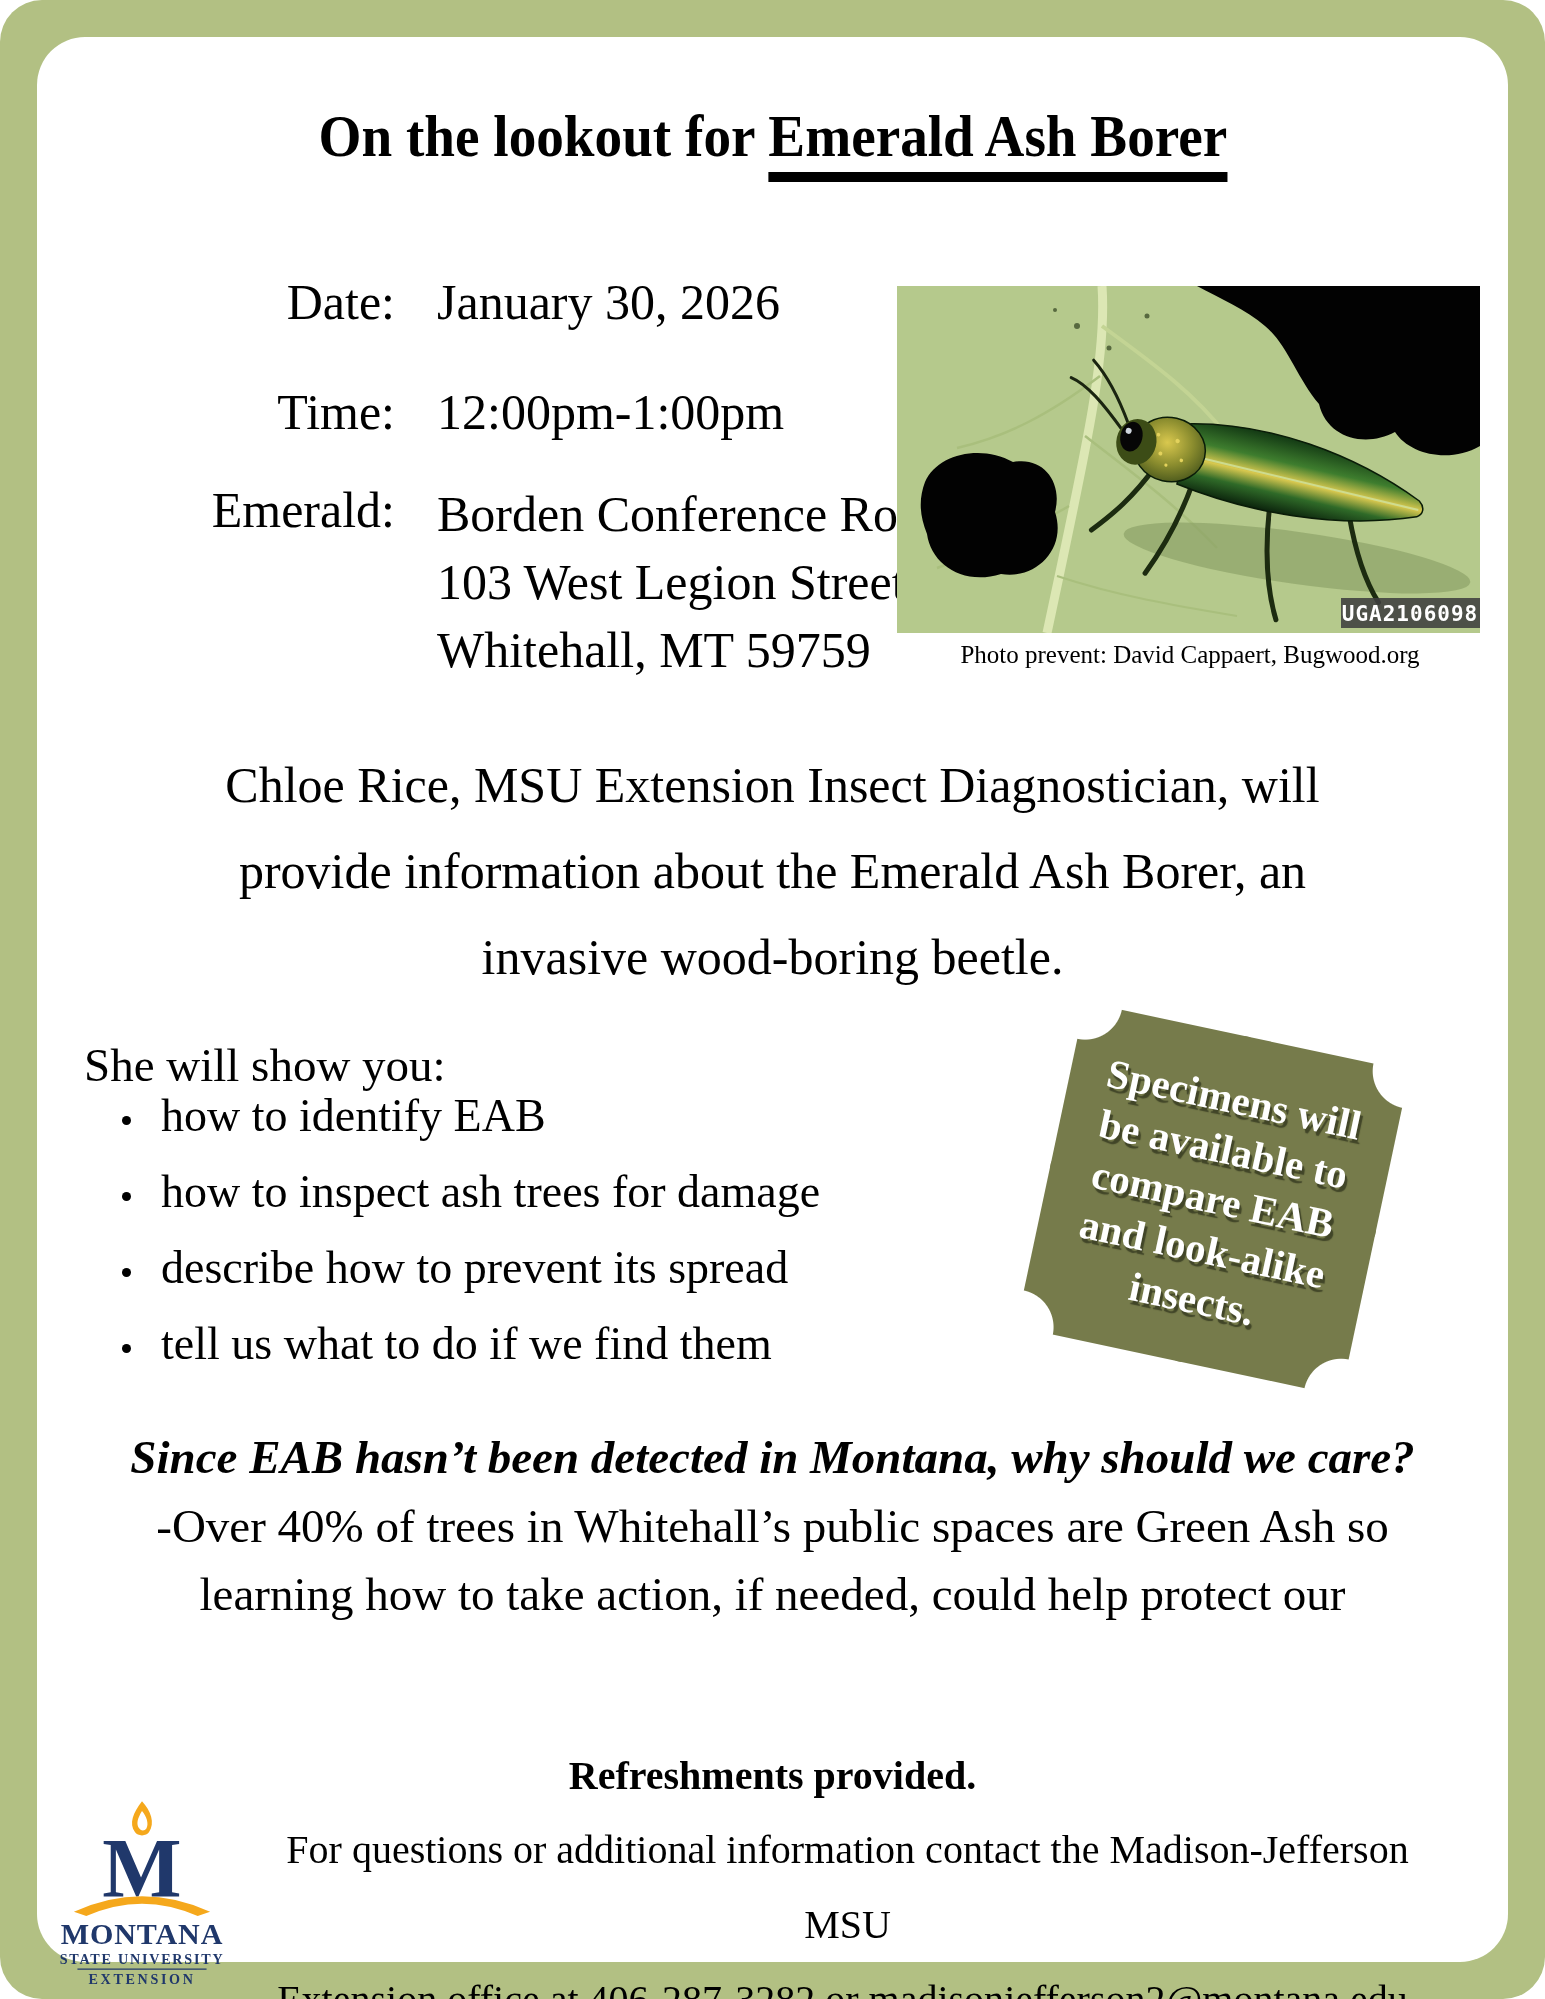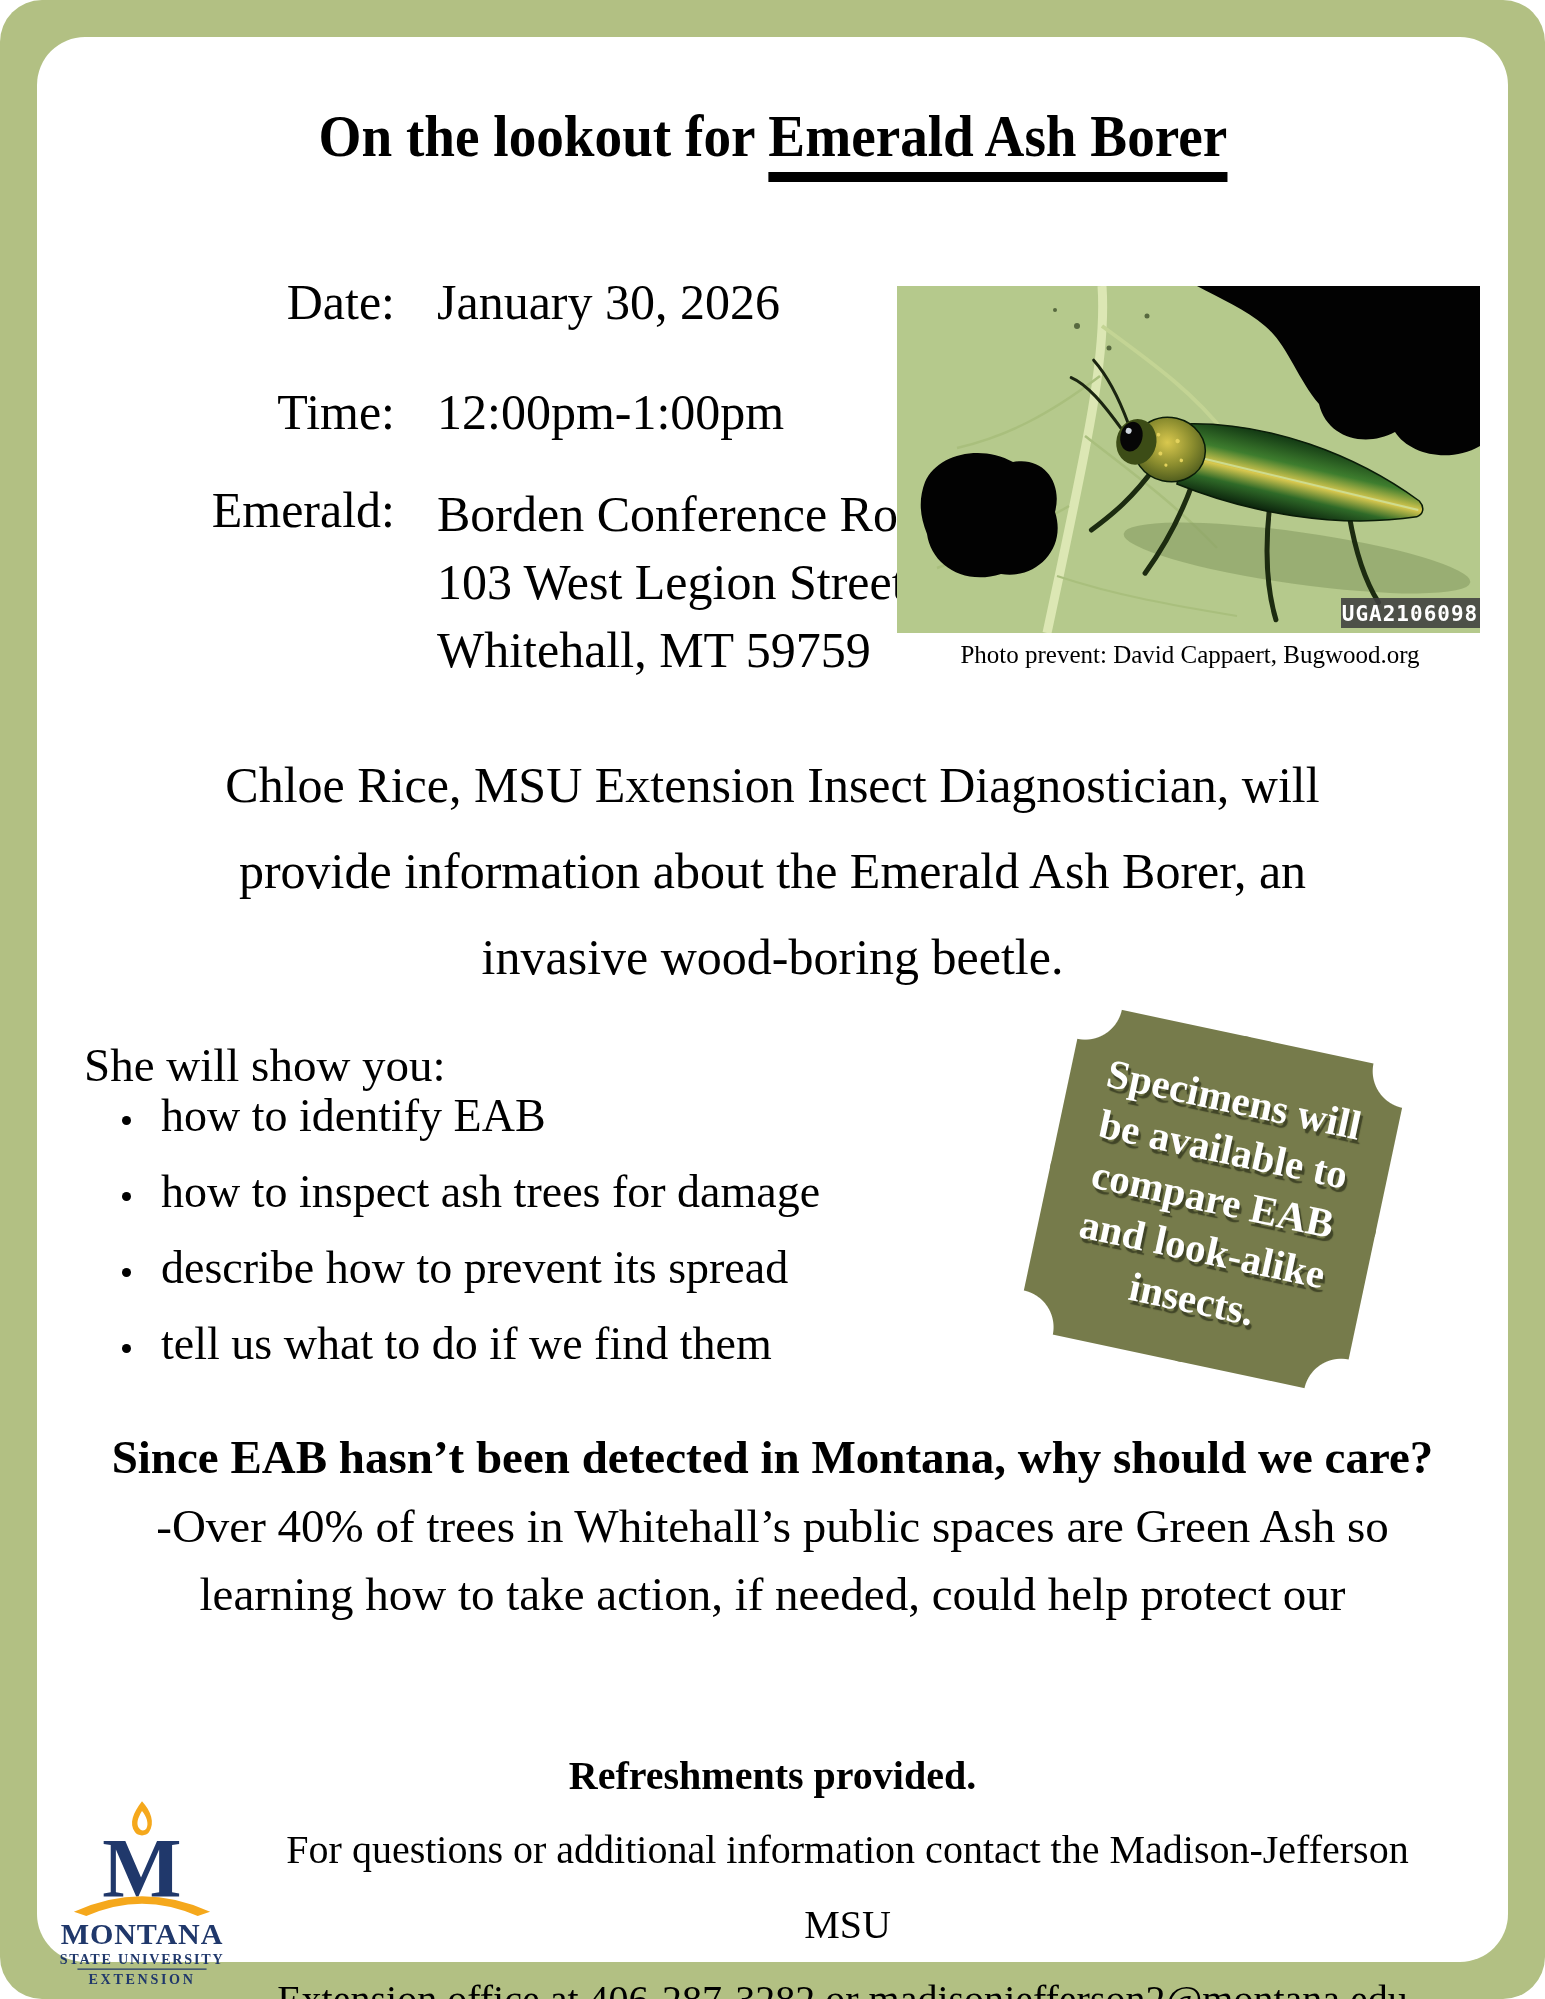--- a/index.html
+++ b/index.html
@@ -53,21 +53,21 @@
       radial-gradient(circle 38px at 0 0,        rgba(0,0,0,0) 37px, #767b4b 38px) no-repeat 0 0 / 51% 51%,
       radial-gradient(circle 38px at 100% 0,     rgba(0,0,0,0) 37px, #767b4b 38px) no-repeat 100% 0 / 51% 51%,
       radial-gradient(circle 38px at 0 100%,     rgba(0,0,0,0) 37px, #767b4b 38px) no-repeat 0 100% / 51% 51%,
       radial-gradient(circle 38px at 100% 100%,  rgba(0,0,0,0) 37px, #767b4b 38px) no-repeat 100% 100% / 51% 51%;
     color:#fff; font-weight:bold; font-size:41px; line-height:51px; text-align:center;
     display:flex; align-items:center; justify-content:center;
     text-shadow:3px 4px 1px rgba(62,66,38,0.95);
   }
 
   .why{position:absolute; top:1422px; left:55px; right:55px; text-align:center; font-size:47px;}
-  .why .q{font-weight:bold; line-height:70px;}
+  .why .q{font-weight:bold; line-height:70px;font-style:italic;}
   .why .a{line-height:68px;}
 
   .refreshments{
     position:absolute; top:1752px; left:0; right:0;
     text-align:center; font-weight:bold; font-size:40px;
   }
 
   .logo{position:absolute; left:58px; top:1798px; width:168px; height:192px;}
   .logo svg{display:block; width:100%; height:100%;}
 

